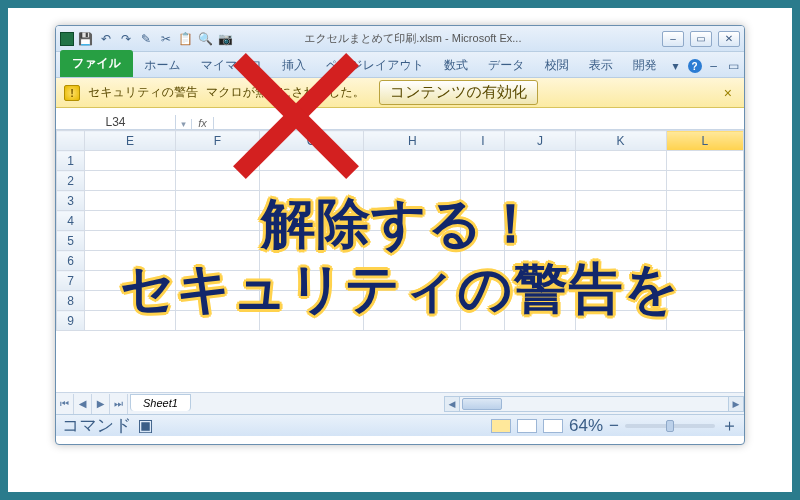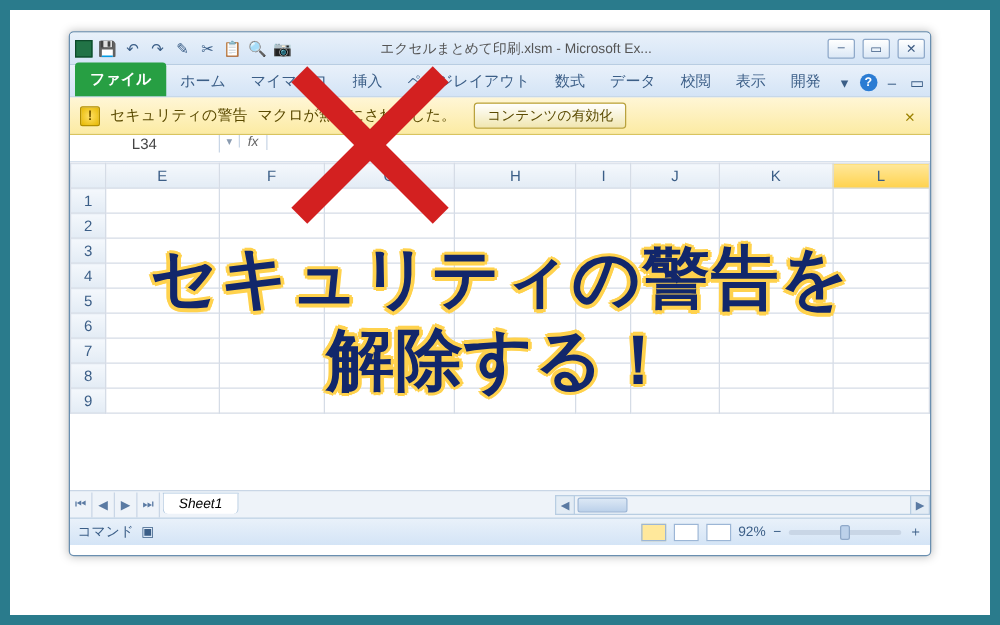--- a/index.html
+++ b/index.html
@@ -17,24 +17,24 @@
   
   .ribbon { height:26px; background:linear-gradient(#e9f1fa,#d4e4f6); display:flex; align-items:flex-end; padding:0 4px; gap:2px; border-bottom:1px solid #b8cde2; font-size:12px; }
   .tab { padding:4px 9px 3px; color:#3b5e87; cursor:default; white-space:nowrap; }
   .tab.file { background:#279f43; color:#fff; border-radius:3px 3px 0 0; font-weight:bold; padding:5px 12px; }
   .rb-right { margin-left:auto; display:flex; align-items:center; gap:4px; padding-bottom:3px; }
   .help { width:14px;height:14px;border-radius:50%;background:#2b7cd3;color:#fff;font-size:10px;display:flex;align-items:center;justify-content:center;font-weight:bold; }
   
   .secbar { height:30px; background:linear-gradient(#fff6d6,#fceba3); border-bottom:1px solid #d9c45e; display:flex; align-items:center; padding:0 8px; gap:8px; font-size:12px; color:#5a4a00; }
   .shield { width:16px;height:16px;border-radius:2px;background:radial-gradient(circle,#ffe066,#e6b800); border:1px solid #b38f00; display:flex;align-items:center;justify-content:center;color:#7a5c00;font-weight:bold;font-size:11px; }
   .sec-bold { font-weight:normal; }
-  .enable-btn { margin-left:6px; padding:2px 10px; font-size:11px; background:linear-gradient(#fff,#f0e6b0); border:1px solid #b9a23e; border-radius:3px; color:#5a4a00; }
+  .enable-btn { margin-left:6px; padding:2px 10px; font-size:15px; background:linear-gradient(#fff,#f0e6b0); border:1px solid #b9a23e; border-radius:3px; color:#5a4a00; }
   .sec-close { margin-left:auto; color:#9c8200; font-size:14px; padding:0 4px; }
   
-  .fbar { height:22px; border-bottom:1px solid #c9d6e6; display:flex; align-items:flex-start; font-size:12px; }
+  .fbar { height:22px; border-bottom:1px solid #c9d6e6; display:flex; align-items:flex-end; font-size:12px; }
   .namebox { width:120px; border-right:1px solid #c9d6e6; display:flex; align-items:center; justify-content:center; color:#444; background:#fff; }
   .nb-dd { width:16px; border-right:1px solid #c9d6e6; display:flex;align-items:center;justify-content:center;color:#8a9bb0;font-size:9px;}
   .fx { width:22px; border-right:1px solid #c9d6e6; display:flex;align-items:center;justify-content:center;font-style:italic;color:#666;font-size:11px;}
   .formula { flex:1; background:#fff; }
   
   .gridwrap { position:relative; height:262px; overflow:hidden; background:#fff; }
   table.grid { border-collapse:collapse; width:100%; font-size:12px; color:#444; }
   .grid th, .grid td { border:1px solid #d5dce6; }
   .grid thead th { background:linear-gradient(#f4f8fc,#e3ecf5); height:20px; font-weight:normal; color:#3b5e87; }
   .grid thead th.selcol { background:linear-gradient(#ffe89b,#ffd24d); }
@@ -44,21 +44,21 @@
   
   .sheettabs { height:22px; border-top:1px solid #c9d6e6; display:flex; align-items:center; font-size:11px; background:#eef3f9; }
   .navset { display:flex; }
   .navbtn { width:18px; height:20px; border-right:1px solid #c9d6e6; display:flex;align-items:center;justify-content:center;color:#5a7aa3;font-size:10px; }
   .sheet-tab { padding:2px 12px; background:#fff; border:1px solid #b8cde2; border-bottom:none; border-radius:0 0 4px 4px; margin-left:2px; transform:translateY(-1px);font-style:italic; }
   .hscroll { margin-left:auto; flex:1; max-width:300px; display:flex; align-items:center; }
   .hs-btn { width:16px;height:16px;border:1px solid #b8cde2;background:#e3ecf5;display:flex;align-items:center;justify-content:center;font-size:9px;color:#5a7aa3;}
   .hs-track { flex:1;height:16px;border-top:1px solid #b8cde2;border-bottom:1px solid #b8cde2;background:#eef3f9;position:relative;}
   .hs-thumb { position:absolute;left:2px;top:1px;width:40px;height:12px;background:linear-gradient(#dce8f5,#bcd1ea);border:1px solid #9cb6d6;border-radius:2px;}
   
-  .status { height:22px; background:linear-gradient(#e9f1fa,#d4e4f6); border-top:1px solid #b8cde2; display:flex; align-items:center; padding:0 6px; font-size:11px; color:#3b5e87; gap:6px; }
+  .status { height:22px; background:linear-gradient(#e9f1fa,#d4e4f6); border-top:1px solid #b8cde2; display:flex; align-items:center; padding:0 6px; font-size:17px; color:#3b5e87; gap:6px; }
   .status .spacer { flex:1; }
   .viewbtn { width:20px;height:14px;border:1px solid #9cb6d6;background:#fff;}
   .viewbtn.active { background:#ffe89b; }
   .zoom-slider { width:90px;height:4px;background:#c9d6e6;position:relative;border-radius:2px;}
   .zoom-thumb { position:absolute;left:50%;top:-4px;width:8px;height:12px;background:#bcd1ea;border:1px solid #8fa9c9;border-radius:2px;transform:translateX(-50%);}
   
   .redx { position:absolute; left:160px; top:10px; width:160px; height:160px; pointer-events:none; }
   .redx::before, .redx::after { content:""; position:absolute; left:50%; top:0; width:18px; height:160px; background:#d32020; transform-origin:center; }
   .redx::before { transform:translateX(-50%) rotate(45deg); }
   .redx::after { transform:translateX(-50%) rotate(-45deg); }
@@ -268,27 +268,27 @@
     </div>
   </div>
 
   <div class="status">
     <span>コマンド</span>
     <span>▣</span>
     <span class="spacer"></span>
     <span class="viewbtn active"></span>
     <span class="viewbtn"></span>
     <span class="viewbtn"></span>
-    <span>92%</span>
+    <span>64%</span>
     <span>−</span>
     <span class="zoom-slider">
         <span class="zoom-thumb"></span>
       </span>
     <span>＋</span>
   </div>
 
   <div class="redx"></div>
   <div class="headline">
+    <div>解除する！</div>
     <div>セキュリティの警告を</div>
-    <div>解除する！</div>
   </div>
 
 </div>
 
 </body></html>

